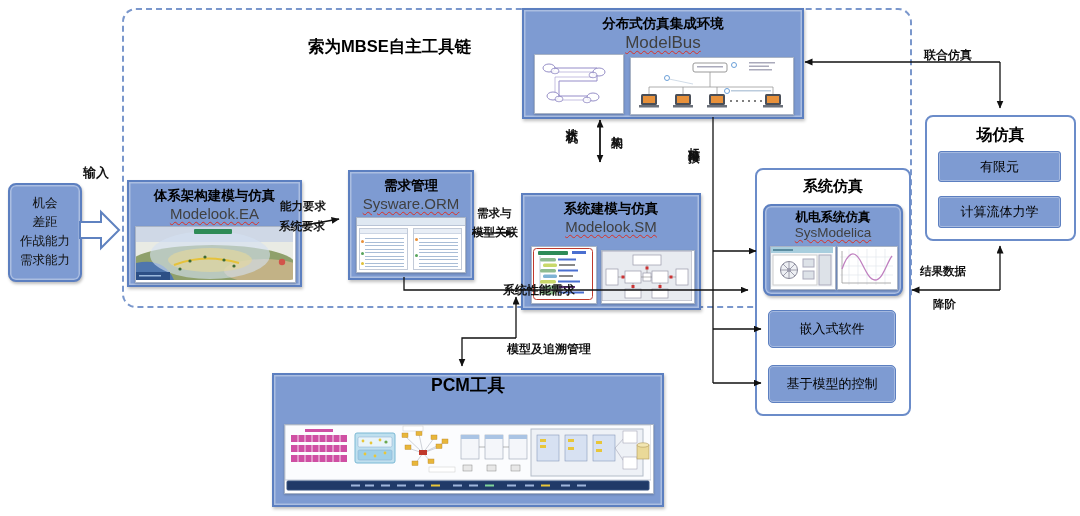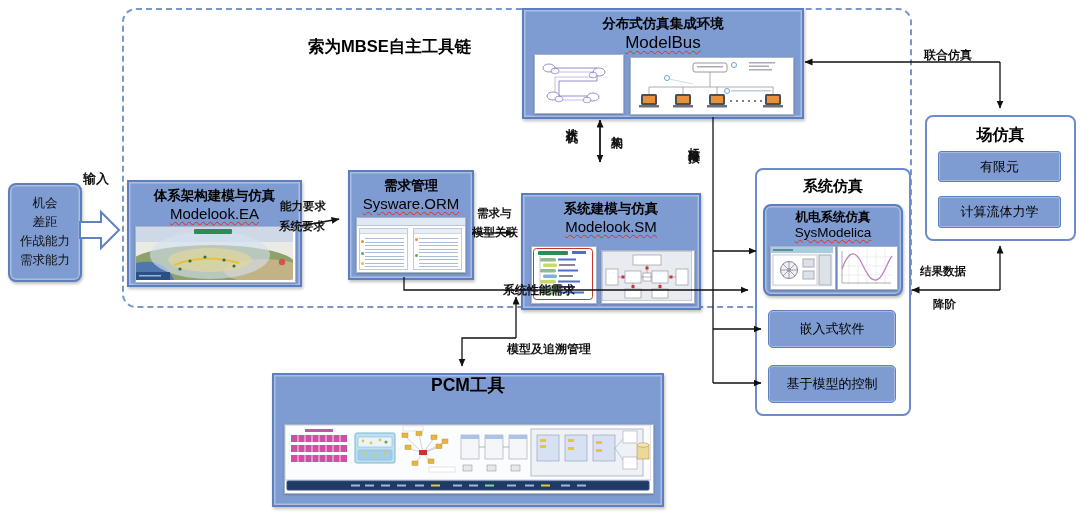--- a/index.html
+++ b/index.html
@@ -10,21 +10,21 @@
            box-shadow:inset 0 0 0 1.5px rgba(255,255,255,.35), 1px 2px 3px rgba(0,0,0,.25);
            text-align:center;z-index:2;}
   .whitebox{position:absolute;background:#fff;border:2px solid #6b8cc9;border-radius:8px;
             text-align:center;z-index:2;}
   .minibox{position:absolute;background:#7e9bd2;border:1.5px solid #5c7fc0;border-radius:5px;
            box-shadow:inset 0 0 0 1px rgba(255,255,255,.3);
            display:flex;align-items:center;justify-content:center;
            font-size:13px;color:#000;z-index:3;}
   .t-cn{font-weight:bold;font-size:13.5px;color:#000;line-height:1.3;margin-top:5px;}
   .t-cn.small{font-size:12.5px;margin-top:3px;}
-  .t-en{font-size:15px;color:#000000;line-height:1.15;}
+  .t-en{font-size:15px;color:#404040;line-height:1.15;}
   .sq{text-decoration-line:underline;text-decoration-style:wavy;text-decoration-color:#d93025;
       text-decoration-thickness:1px;text-underline-offset:2px;}
   .lbl{position:absolute;font-size:11.5px;font-weight:600;color:#111;white-space:nowrap;z-index:6;}
   .vlbl{position:absolute;font-size:12px;font-weight:600;color:#111;z-index:6;
         writing-mode:vertical-rl;text-orientation:upright;letter-spacing:1.5px;line-height:1;}
   .dashedbox{position:absolute;border:2px dashed #7a97cc;border-radius:14px;z-index:1;}
   .bigtitle{position:absolute;font-size:16.5px;font-weight:bold;color:#000;z-index:3;white-space:nowrap;}
   .shot{position:absolute;background:#fff;border:1px solid #a9b4c6;overflow:hidden;z-index:3;
         box-shadow:0 1px 2px rgba(0,0,0,.2);}
   .shot svg{display:block;}
@@ -47,21 +47,21 @@
   <div class="bigtitle" style="left:308px;top:36px;">索为MBSE自主工具链</div>
 
   <div class="bluebox" style="left:8px;top:183px;width:70px;height:95px;border-radius:8px;">
     <div style="font-size:12.5px;color:#111;line-height:19px;padding-top:9px;">
       <div>机会</div>
       <div>差距</div>
       <div>作战能力</div>
       <div>需求能力</div>
     </div>
   </div>
-  <div class="lbl" style="left:83px;top:170px;font-size:13px;">输入</div>
+  <div class="lbl" style="left:83px;top:164px;font-size:13px;">输入</div>
 
   <div class="bluebox" style="left:522px;top:8px;width:278px;height:107px;">
     <div class="t-cn">分布式仿真集成环境</div>
     <div class="t-en" style="font-size:17px;"><span class="sq">ModelBus</span></div>
     <div class="shot" style="left:10px;top:44px;width:88px;height:58px;">
       <svg width="86" height="56" viewBox="0 0 86 56">
         <g fill="none" stroke="#958cc9" stroke-width="1">
           <path d="M16,13 H62 V26 H24 V41 H56"></path>
           <path d="M16,17 H58 V22 H20 V45 H54" opacity="0.55"></path>
         </g>

